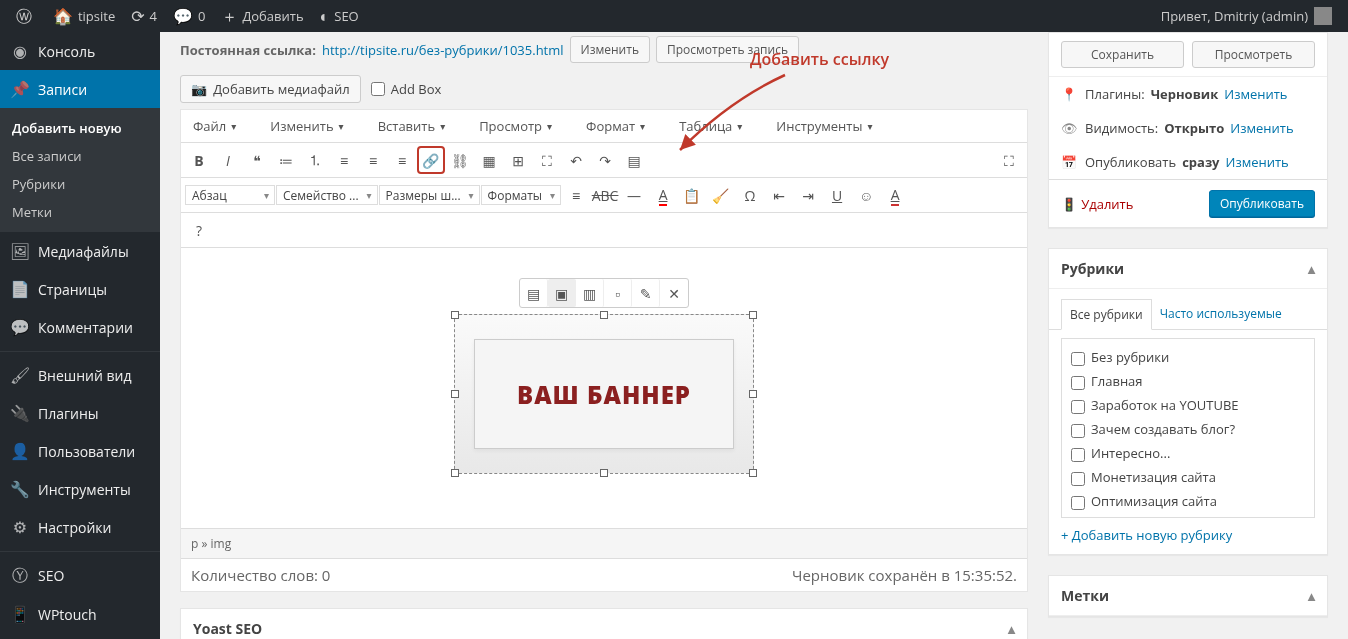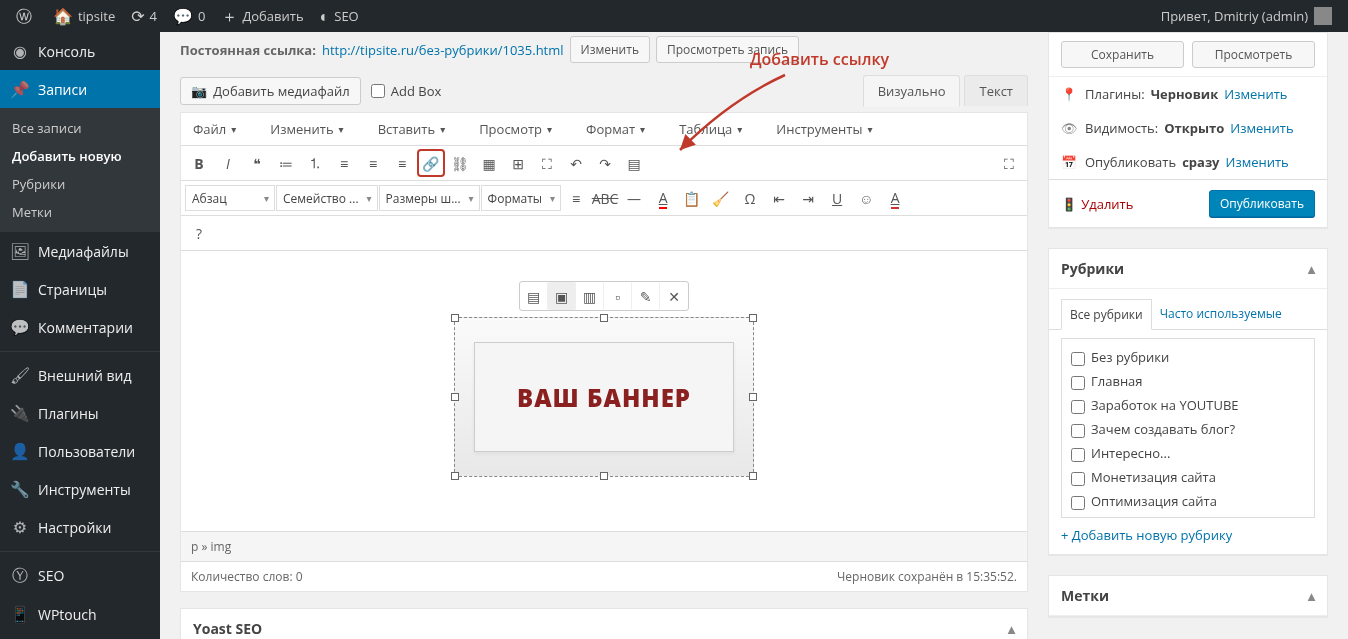--- a/index.html
+++ b/index.html
@@ -34,36 +34,36 @@
 #editor-wrap{border:1px solid #e5e5e5;background:#fff}
 .editor-tabs{display:flex;justify-content:flex-end;background:#f5f5f5;border-bottom:1px solid #ddd}
 .editor-tabs .tab{padding:6px 14px;border:1px solid #ddd;border-bottom:none;margin-left:4px;cursor:pointer;font-size:13px;background:#ebebeb;color:#555;border-radius:3px 3px 0 0}
 .editor-tabs .tab.active{background:#f5f5f5;color:#555;border-bottom:1px solid #f5f5f5;margin-bottom:-1px}
 .menubar{display:flex;padding:3px 4px;border-bottom:1px solid #ddd;gap:18px}
 .menubar .mitem{padding:4px 8px;cursor:pointer;font-size:13px;color:#555;display:flex;align-items:center;gap:3px}
 .menubar .caret::after{content:"▾";font-size:10px;margin-left:2px}
 .toolbar{display:flex;padding:3px 4px;border-bottom:1px solid #ddd;gap:1px;align-items:center;flex-wrap:wrap}
 .tbtn{width:28px;height:28px;display:flex;align-items:center;justify-content:center;cursor:pointer;color:#555;border-radius:2px;font-size:14px}
 .tbtn.hl{border:2px solid #c0392b;border-radius:4px}
-.tselect{height:26px;border:1px solid #ddd;background:#fff;font-size:12px;padding:0 18px 0 6px;cursor:pointer;position:relative;display:flex;align-items:center;min-width:90px}
+.tselect{height:20px;border:1px solid #ddd;background:#fff;font-size:12px;padding:0 18px 0 6px;cursor:pointer;position:relative;display:flex;align-items:center;min-width:90px}
 .tselect::after{content:"▾";position:absolute;right:5px;font-size:10px;color:#888}
 #canvas{min-height:280px;background:#fff;padding:20px;position:relative}
 .banner-sel{position:absolute;left:50%;top:30px;transform:translateX(-50%)}
 .banner-toolbar{display:flex;border:1px solid #ccc;background:#fff;border-radius:3px;margin-bottom:6px;width:fit-content;margin-left:auto;margin-right:auto}
 .banner-toolbar .tbtn{border-right:1px solid #eee}
 .banner-toolbar .tbtn:last-child{border-right:none}
 .banner-img{width:300px;height:160px;border:1px dashed #888;position:relative;background:linear-gradient(180deg,#fafafa,#e8e8e8);display:flex;align-items:center;justify-content:center}
 .banner-inner{width:260px;height:110px;background:#f5f5f5;border:1px solid #ccc;display:flex;align-items:center;justify-content:center;position:relative;box-shadow:0 2px 4px rgba(0,0,0,.05)}
 .banner-text{font-size:24px;font-weight:900;color:#8b2020;letter-spacing:1px}
 .handle{width:8px;height:8px;background:#fff;border:1px solid #666;position:absolute}
 .h-nw{top:-4px;left:-4px}.h-n{top:-4px;left:50%;margin-left:-4px}.h-ne{top:-4px;right:-4px}
 .h-w{top:50%;left:-4px;margin-top:-4px}.h-e{top:50%;right:-4px;margin-top:-4px}
 .h-sw{bottom:-4px;left:-4px}.h-s{bottom:-4px;left:50%;margin-left:-4px}.h-se{bottom:-4px;right:-4px}
 #statusbar{display:flex;justify-content:space-between;padding:6px 10px;border-top:1px solid #ddd;background:#f5f5f5;font-size:12px;color:#666}
-.wordcount{padding:6px 10px;border-top:1px solid #ddd;font-size:12px;color:#666;display:flex;justify-content:space-between}
+.wordcount{padding:6px 10px;border-top:1px solid #ddd;font-size:15px;color:#666;display:flex;justify-content:space-between}
 .postbox{background:#fff;border:1px solid #e5e5e5;box-shadow:0 1px 1px rgba(0,0,0,.04);margin-bottom:20px}
 .postbox h2{font-size:14px;padding:10px 12px;border-bottom:1px solid #eee;display:flex;justify-content:space-between;align-items:center}
 .postbox h2 .toggle{cursor:pointer;color:#888}
 .postbox .inside{padding:10px 12px;font-size:13px}
 .publish-row{padding:8px 12px;display:flex;align-items:center;gap:6px;font-size:13px}
 .publish-row .picon{width:18px;color:#888}
 .publish-actions{display:flex;justify-content:space-between;padding:10px 12px;border-top:1px solid #ddd;align-items:center}
 .delete-link{color:#a00;display:flex;align-items:center;gap:4px}
 .cat-tabs{display:flex;border-bottom:1px solid #ddd;margin:0 -12px 8px;padding:0 12px}
 .cat-tabs .ctab{padding:6px 8px;font-size:12px;cursor:pointer;color:#0073aa}
@@ -117,22 +117,22 @@
   <div id="sidebar">
     <div class="menu-item">
         <span class="menu-icon">◉</span>
         <span>Консоль</span>
       </div>
     <div class="menu-item current">
         <span class="menu-icon">📌</span>
         <span>Записи</span>
       </div>
     <div class="sub">
+      <div class="sub-item current">Добавить новую</div>
       <div class="sub-item">Все записи</div>
-      <div class="sub-item current">Добавить новую</div>
       <div class="sub-item">Рубрики</div>
       <div class="sub-item">Метки</div>
     </div>
     <div class="menu-item">
         <span class="menu-icon">🖼</span>
         <span>Медиафайлы</span>
       </div>
     <div class="menu-item">
         <span class="menu-icon">📄</span>
         <span>Страницы</span>
@@ -186,24 +186,20 @@
       <div class="media-row">
         <div class="media-btn">
             <span>📷</span>
             <span>Добавить медиафайл</span>
           </div>
         <label class="checklabel">
             <input type="checkbox" style="">
             <span>Add Box</span>
           </label>
         <div style="flex:1"></div>
-        <div class="editor-tabs" style="border:none;background:none">
-          <div class="tab active">Визуально</div>
-          <div class="tab">Текст</div>
-        </div>
       </div>
 
       <div id="editor-wrap">
         <div class="menubar">
           <div class="mitem caret">Файл</div>
           <div class="mitem caret">Изменить</div>
           <div class="mitem caret">Вставить</div>
           <div class="mitem caret">Просмотр</div>
           <div class="mitem caret">Формат</div>
           <div class="mitem caret">Таблица</div>

